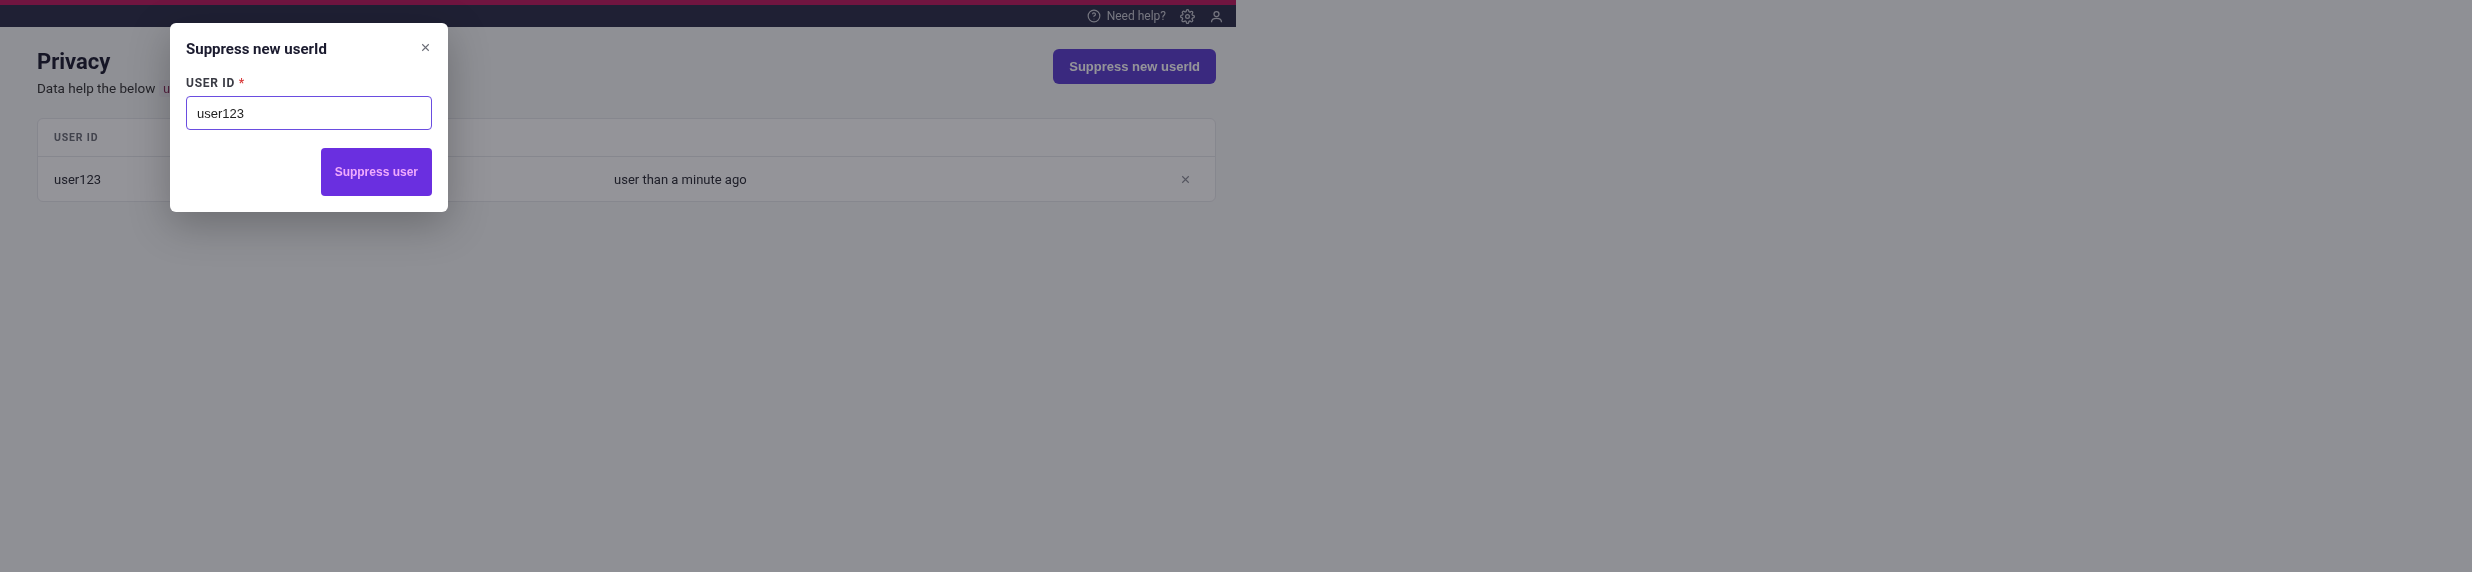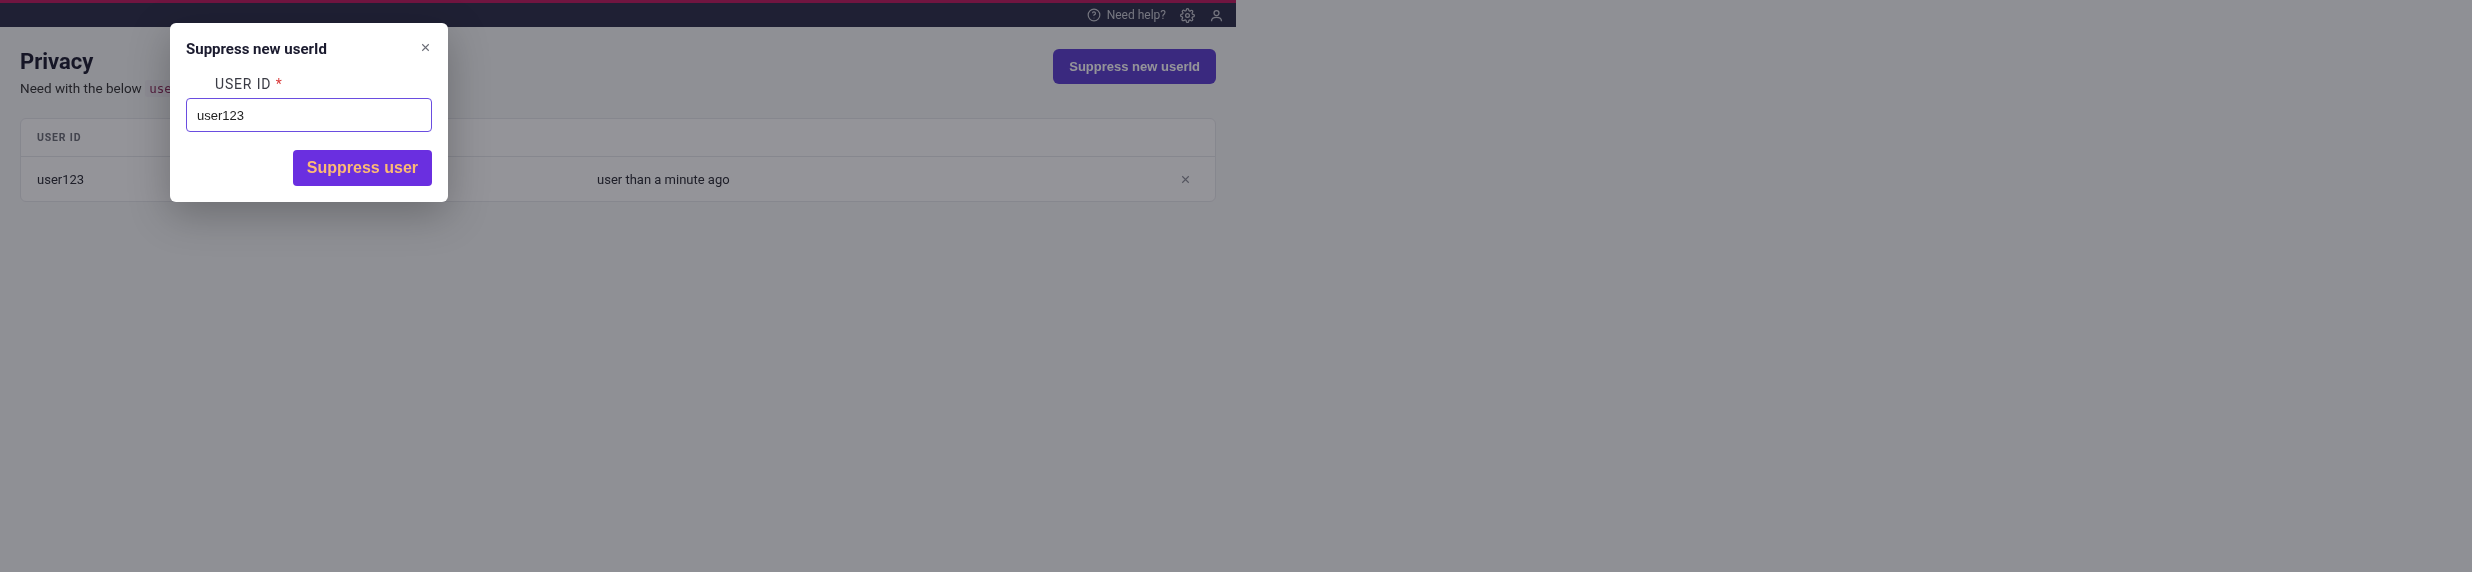--- a/index.html
+++ b/index.html
@@ -1,44 +1,44 @@
 <!DOCTYPE html>
 <html><head>
 <meta charset="utf-8">
 <style>
   * { box-sizing: border-box; margin: 0; padding: 0; }
   html, body { width: 1236px; height: 286px; font-family: -apple-system, BlinkMacSystemFont, "Segoe UI", Roboto, Helvetica, Arial, sans-serif; background: #f6f7f8; overflow: hidden; }
-  .topbar { height: 27px; background: #2b2d47; border-top: 3px solid #be185d; display: flex; align-items: center; justify-content: flex-end; padding: 0 12px; gap: 14px; }
+  .topbar { height: 27px; background: #2b2d47; border-top: 5px solid #be185d; display: flex; align-items: center; justify-content: flex-end; padding: 0 12px; gap: 14px; }
   .help { display: flex; align-items: center; gap: 6px; color: #c8c9d2; font-size: 12px; cursor: pointer; }
   .top-icon { color: #c8c9d2; display: flex; align-items: center; }
-  .page { padding: 22px 20px 0 20px; }
+  .page { padding: 22px 20px 0 20px; margin-left: 17px; }
   .page-head { display: flex; align-items: flex-start; justify-content: space-between; }
   .title { font-size: 22px; font-weight: 700; color: #1a1a2e; }
   .subtitle { margin-top: 6px; font-size: 13.5px; color: #333; }
   .code { font-family: ui-monospace, Menlo, Consolas, monospace; background: #f1eef4; color: #8a2a5a; padding: 1px 4px; border-radius: 3px; font-size: 12.5px; }
   .primary-btn { background: #5c3ccf; color: #fff; border: none; border-radius: 6px; padding: 10px 16px; font-size: 13px; font-weight: 600; cursor: pointer; }
   .table-wrap { margin-top: 22px; border-radius: 6px; background: #fff; border: 1px solid #e6e7eb; }
   .thead, .trow { display: flex; align-items: center; padding: 0 16px; }
   .thead { height: 38px; border-bottom: 1px solid #e6e7eb; color: #6b6d76; font-size: 10.5px; letter-spacing: 0.08em; font-weight: 700; }
   .col-user { flex: 0 0 560px; }
   .col-supp { flex: 1; }
   .col-act { flex: 0 0 28px; display:flex; justify-content:center; }
   .trow { height: 44px; font-size: 13px; color: #2a2b34; }
   .row-x { color: #8a8c96; cursor: pointer; }
 
   .overlay { position: absolute; inset: 0; background: rgba(17,18,28,0.45); }
   .modal { position: absolute; top: 23px; left: 170px; width: 278px; background: #fff; border-radius: 6px; box-shadow: 0 12px 40px rgba(0,0,0,0.25); padding: 16px 16px 16px 16px; }
   .modal-head { display:flex; align-items:center; justify-content:space-between; }
   .modal-title { font-size: 15px; font-weight: 700; color: #1a1a2e; }
   .close-x { color: #6b6d76; cursor: pointer; }
-  .field-label { margin-top: 18px; font-size: 14px; letter-spacing: 0.06em; font-weight: 400; color: #3a3b44; margin-left: 29px; }
+  .field-label { margin-top: 18px; font-size: 12px; letter-spacing: 0.06em; font-weight: 700; color: #3a3b44; }
   .req { color: #d93a3a; }
   .text-input { margin-top: 6px; width: 100%; height: 34px; border: 1px solid #6a4de0; border-radius: 4px; padding: 0 10px; font-size: 13px; color: #222; outline: none; }
   .modal-actions { display:flex; justify-content:flex-end; margin-top: 18px; }
-  .modal-btn { background: #6a2fe0; color: #fdba74; border: none; border-radius: 4px; padding: 9px 14px; font-size: 16px; font-weight: 600; cursor: pointer; }
+  .modal-btn { background: #6a2fe0; color: #f0abfc; border: none; border-radius: 4px; padding: 17px 14px; font-size: 12px; font-weight: 600; cursor: pointer; }
 </style>
 </head>
 <body>
 
 <div class="topbar">
   <div class="help">
     <span class="top-icon">
       <svg width="14" height="14" viewBox="0 0 24 24" fill="none" stroke="currentColor" stroke-width="2">
           <circle cx="12" cy="12" r="10"></circle>
           <path d="M9.5 9a2.5 2.5 0 1 1 3.5 2.3c-.9.4-1.5 1-1.5 2"></path>
@@ -59,21 +59,21 @@
         <path d="M4 21c0-4 4-6 8-6s8 2 8 6"></path>
       </svg>
   </div>
 </div>
 
 <div class="page">
   <div class="page-head">
     <div>
       <h1 class="title">Privacy</h1>
       <p class="subtitle">
-        <span>Need with the below </span><span class="code">userId</span><span> values</span>
+        <span>Data help the below </span><span class="code">userId</span><span> values</span>
       </p>
     </div>
     <button class="primary-btn">Suppress new userId</button>
   </div>
 
   <div class="table-wrap">
     <div class="thead">
       <div class="col-user">USER ID</div>
       <div class="col-act"></div>
     </div>

